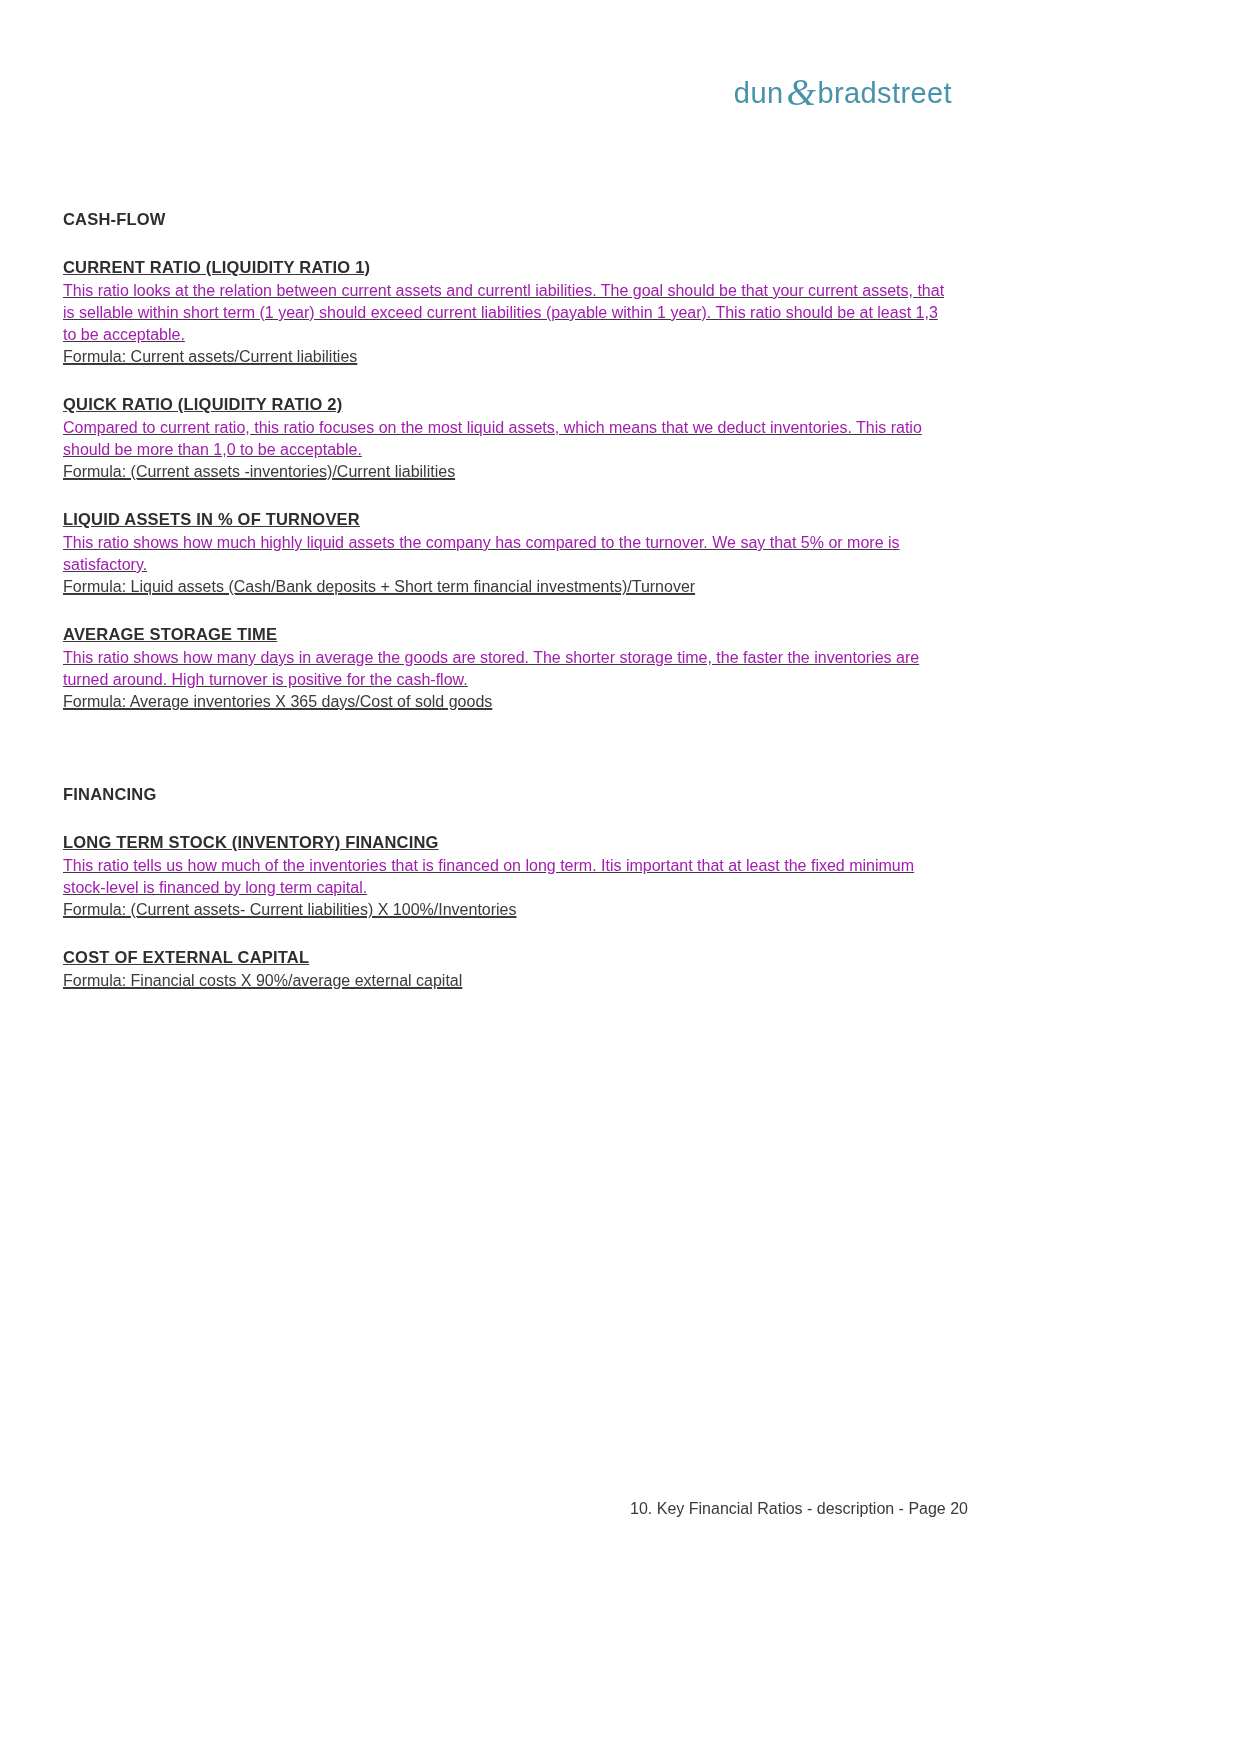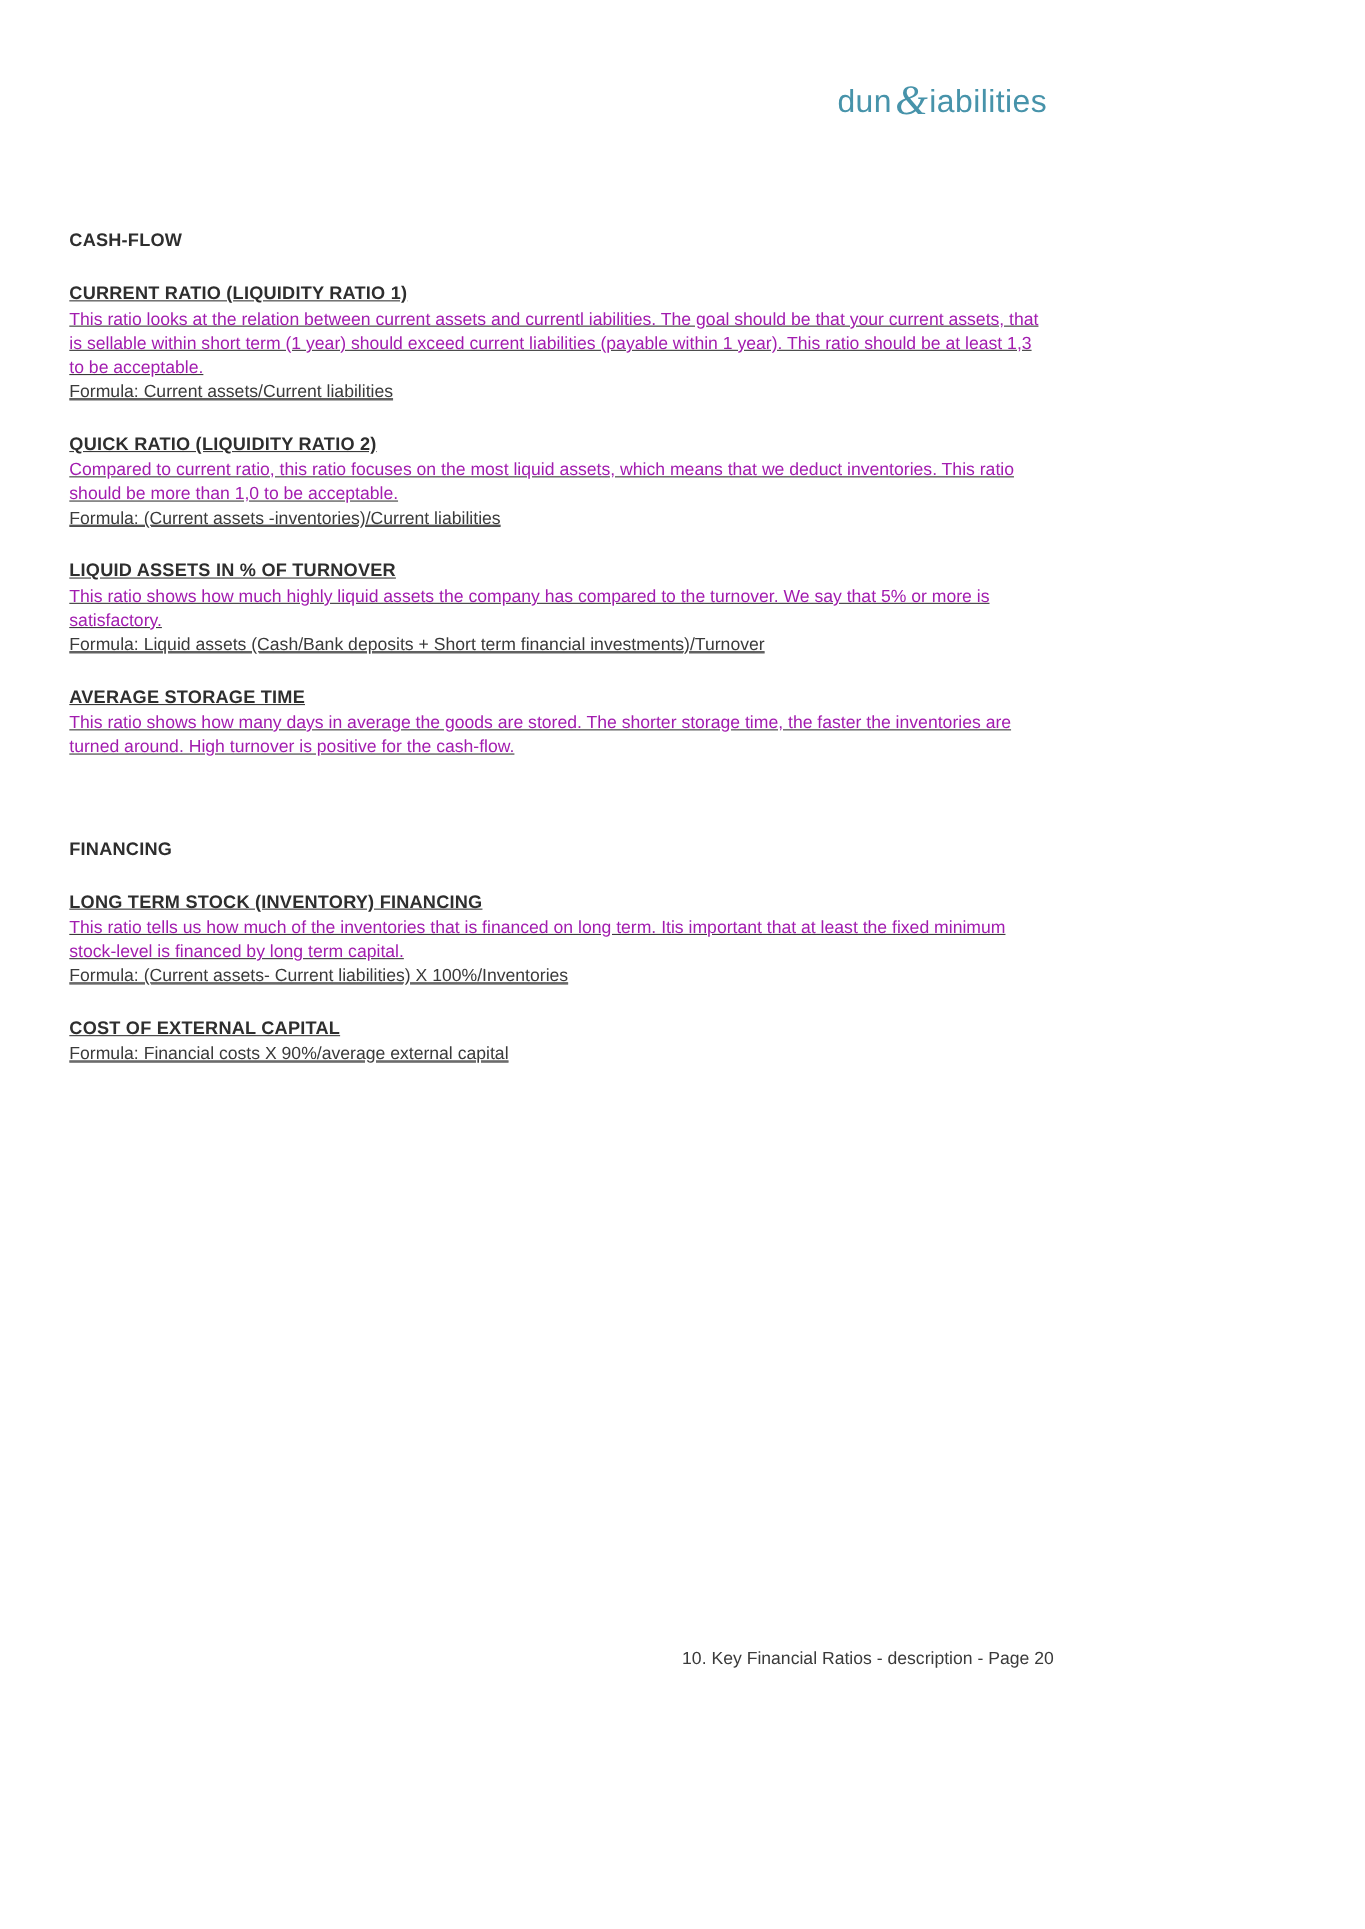--- a/index.html
+++ b/index.html
@@ -75,39 +75,39 @@
     font-size: 16px;
     line-height: 22px;
     color: #3a3a3a;
     text-decoration: underline;
     text-underline-offset: 2px;
   }
 
   
   .footer {
     position: absolute;
-    left: 69px;
+    left: 79px;
     top: 1500px;
     width: 889px;
     text-align: right;
     font-size: 16px;
     color: #3a3a3a;
   }
 </style>
 </head>
 <body>
 
 <div class="page">
   <div class="content">
 
     <div class="logo-row">
       <span class="logo">
         <span>dun</span>
         <span class="amp">&amp;</span>
-        <span>iabilities</span>
+        <span>bradstreet</span>
       </span>
     </div>
 
     <div class="section" id="section-0">
       <div class="section-heading">CASH-FLOW</div>
 
       <div class="item">
         <div class="item-title">CURRENT RATIO (LIQUIDITY RATIO 1)</div>
         <div class="item-body">This ratio looks at the relation between current assets and currentl iabilities. The goal should be that your current assets, that is sellable within short term (1 year) should exceed current liabilities (payable within 1 year). This ratio should be at least 1,3 to be acceptable.</div>
         <div class="item-formula">Formula: Current assets/Current liabilities</div>
@@ -121,20 +121,21 @@
 
       <div class="item">
         <div class="item-title">LIQUID ASSETS IN % OF TURNOVER</div>
         <div class="item-body">This ratio shows how much highly liquid assets the company has compared to the turnover. We say that 5% or more is satisfactory.</div>
         <div class="item-formula">Formula: Liquid assets (Cash/Bank deposits + Short term financial investments)/Turnover</div>
       </div>
 
       <div class="item">
         <div class="item-title">AVERAGE STORAGE TIME</div>
         <div class="item-body">This ratio shows how many days in average the goods are stored. The shorter storage time, the faster the inventories are turned around. High turnover is positive for the cash-flow.</div>
+        <div class="item-formula">Formula: Average inventories X 365 days/Cost of sold goods</div>
       </div>
     </div>
 
     <div class="section" id="section-1">
       <div class="section-heading">FINANCING</div>
 
       <div class="item">
         <div class="item-title">LONG TERM STOCK (INVENTORY) FINANCING</div>
         <div class="item-body">This ratio tells us how much of the inventories that is financed on long term. Itis important that at least the fixed minimum stock-level is financed by long term capital.</div>
         <div class="item-formula">Formula: (Current assets- Current liabilities) X 100%/Inventories</div>

